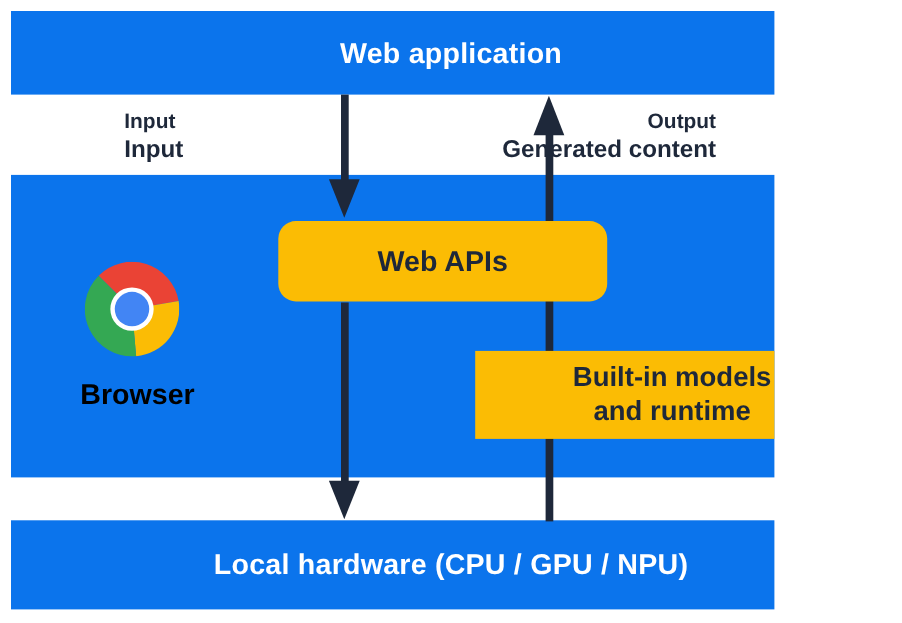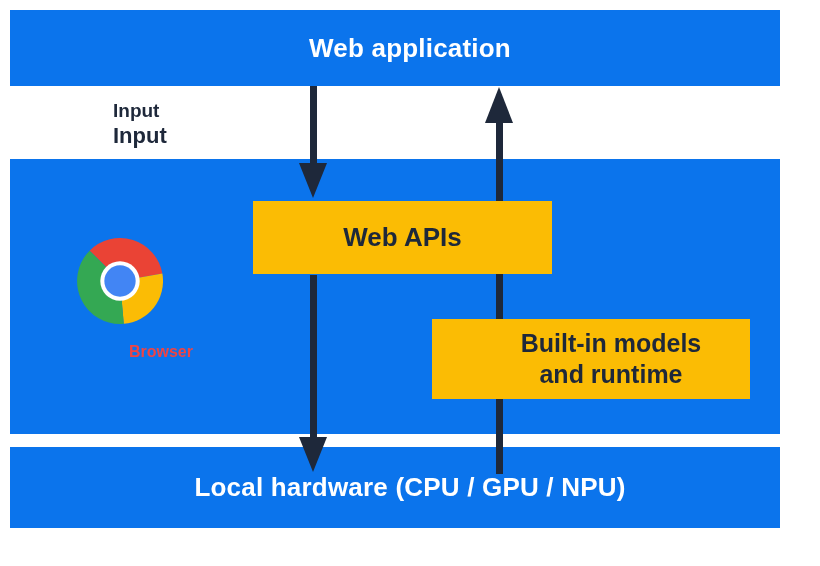--- a/index.html
+++ b/index.html
@@ -1,37 +1,37 @@
 <!DOCTYPE html>
 <html><head>
 <meta charset="utf-8">
 <style>
   html, body { margin: 0; padding: 0; background: #ffffff; }
   .canvas {
     position: relative;
-    width: 780px;
+    width: 704px;
     height: 566px;
     background: #ffffff;
     overflow: hidden;
     font-family: "Liberation Sans", "DejaVu Sans", sans-serif;
   }
 
   
   .band {
     position: absolute;
     left: 10px;
     width: 800px;
     background: #0b74ec;
     display: flex;
     align-items: center;
     justify-content: center;
   }
   .band-top    { top: 10px;  height: 76px; }
   .band-middle { top: 159px; height: 275px; }
-  .band-bottom { top: 447px; height: 81px; }
+  .band-bottom { top: 473px; height: 81px; }
 
   .band-title {
     color: #ffffff;
     font-size: 26px;
     font-weight: 700;
     letter-spacing: 0.2px;
   }
 
   
   .io-block { position: absolute; top: 99px; color: #1e283a; }
@@ -74,59 +74,64 @@
     flex-direction: column;
     align-items: center;
     justify-content: center;
     text-align: center;
     z-index: 2;
   }
   .web-apis-box {
     left: 253px; top: 201px;
     width: 299px; height: 73px;
     font-size: 26px;
+    border-radius: 16px;
   }
   .builtin-box {
     left: 432px; top: 319px;
     width: 278px; height: 80px;
     font-size: 25px;
     line-height: 31px;
     padding-left: 40px;
   }
 
   
   .chrome-logo {
     position: absolute;
     left: 77px; top: 238px;
     width: 86px; height: 86px;
   }
   .browser-label {
     position: absolute;
     left: 57px; top: 343px;
     width: 136px;
-    text-align: right;
-    color: #ef4444;
-    font-size: 16px;
+    text-align: center;
+    color: #000000;
+    font-size: 26px;
     font-weight: 700;
   }
 </style>
 </head>
 <body>
 
 <div class="canvas">
 
   <div class="band band-top">
     <div class="band-title">Web application</div>
   </div>
 
   <div class="io-block io-left">
     <div class="io-caption">Input</div>
     <div class="io-value">Input</div>
   </div>
 
+  <div class="io-block io-right">
+    <div class="io-caption">Output</div>
+    <div class="io-value">Generated content</div>
+  </div>
 
   <div class="band band-middle"></div>
 
   <div class="arrow-line down-line-upper"></div>
   <div class="arrow-head head-down down-head-upper"></div>
   <div class="arrow-line down-line-lower"></div>
   <div class="arrow-head head-down down-head-lower"></div>
 
   <div class="arrow-line up-line"></div>
   <div class="arrow-head head-up up-head"></div>

